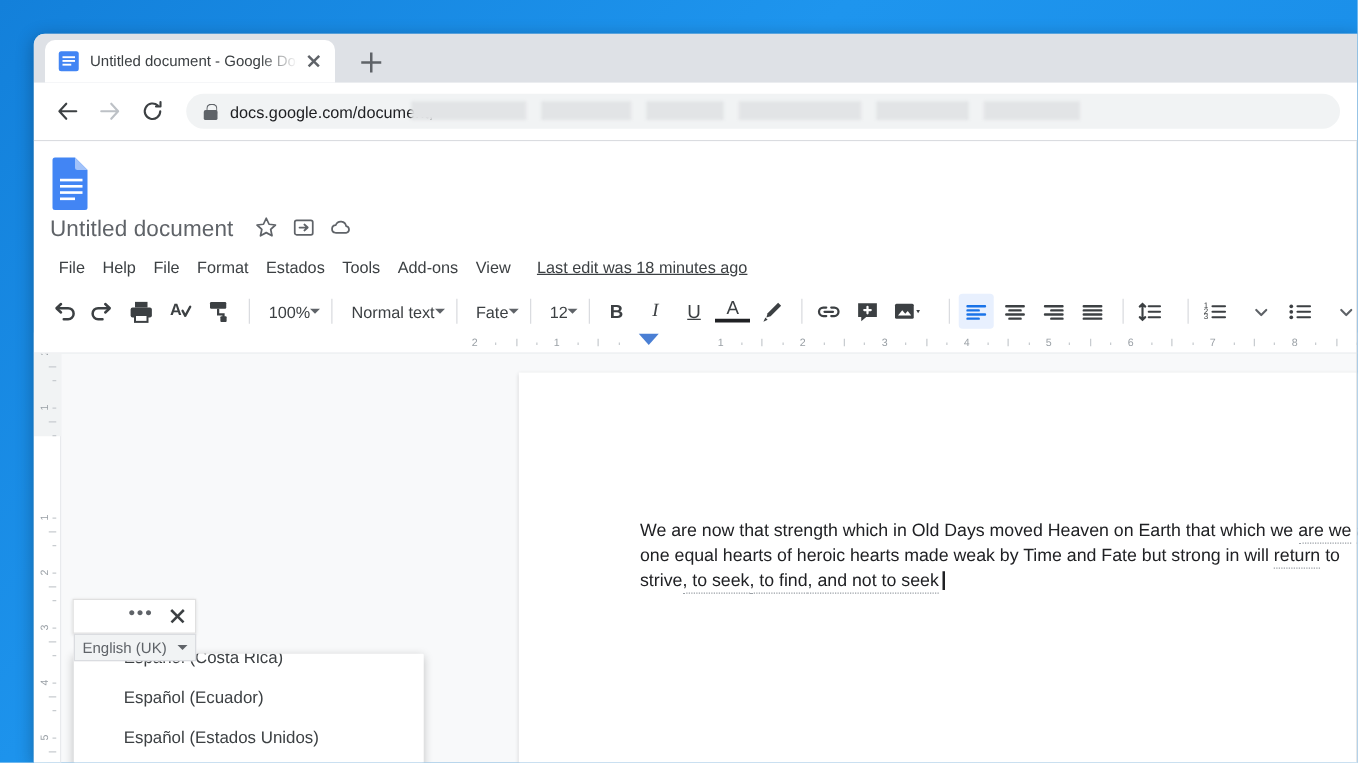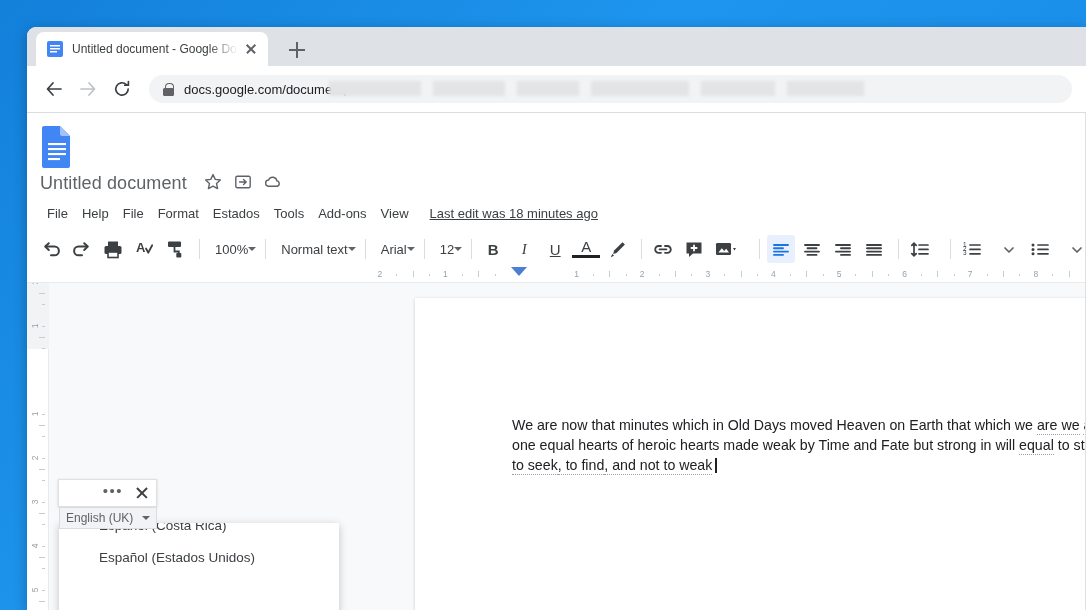--- a/index.html
+++ b/index.html
@@ -462,21 +462,21 @@
       <span class="sep"></span>
 
       <div class="dropbox dd-style">
         <span class="lbl">Normal text</span>
         <span class="caret"></span>
       </div>
 
       <span class="sep"></span>
 
       <div class="dropbox dd-font">
-        <span class="lbl">Arial</span>
+        <span class="lbl">Fate</span>
         <span class="caret"></span>
       </div>
 
       <span class="sep"></span>
 
       <div class="dropbox dd-size">
         <span class="lbl">12</span>
         <span class="caret"></span>
       </div>
 
@@ -678,29 +678,30 @@
             <span class="vr-dot" style="top: 329px;"></span>
             <span class="vr-t" style="top: 346px;">6</span>
             <span class="vr-dot" style="top: 351px;"></span>
             <span class="vr-tick" style="top: 362px;"></span>
             <span class="vr-dot" style="top: 373px;"></span>
           </div>
       </div>
 
       <div class="page">
         <div class="doctext">
-          <span>We are now that minutes which in Old Days moved Heaven on Earth that which we </span><span class="sp">are we</span>
-          <span class="sp">are</span><span> one equal hearts of heroic hearts made weak by Time and Fate but strong in will </span><span class="sp">equal</span>
-          <span>to strive</span><span class="sp">, to seek</span><span class="sp">, to find</span><span class="sp">, and not to weak</span><span class="caret-bar"></span>
+          <span>We are now that strength which in Old Days moved Heaven on Earth that which we </span><span class="sp">are we</span>
+          <span class="sp">are</span><span> one equal hearts of heroic hearts made weak by Time and Fate but strong in will </span><span class="sp">return</span>
+          <span>to strive</span><span class="sp">, to seek</span><span class="sp">, to find</span><span class="sp">, and not to seek</span><span class="caret-bar"></span>
         </div>
       </div>
 
       <div class="langlist">
         <div class="langlist-inner" id="langitems">
             <div class="langitem">Español (Costa Rica)</div>
+            <div class="langitem">Español (Ecuador)</div>
             <div class="langitem">Español (Estados Unidos)</div>
           </div>
         <div class="langscroll"></div>
       </div>
 
       <div class="langpanel">
         <span class="lp-more">•••</span>
         <span class="lp-close"></span>
       </div>
       <div class="langbtn">

